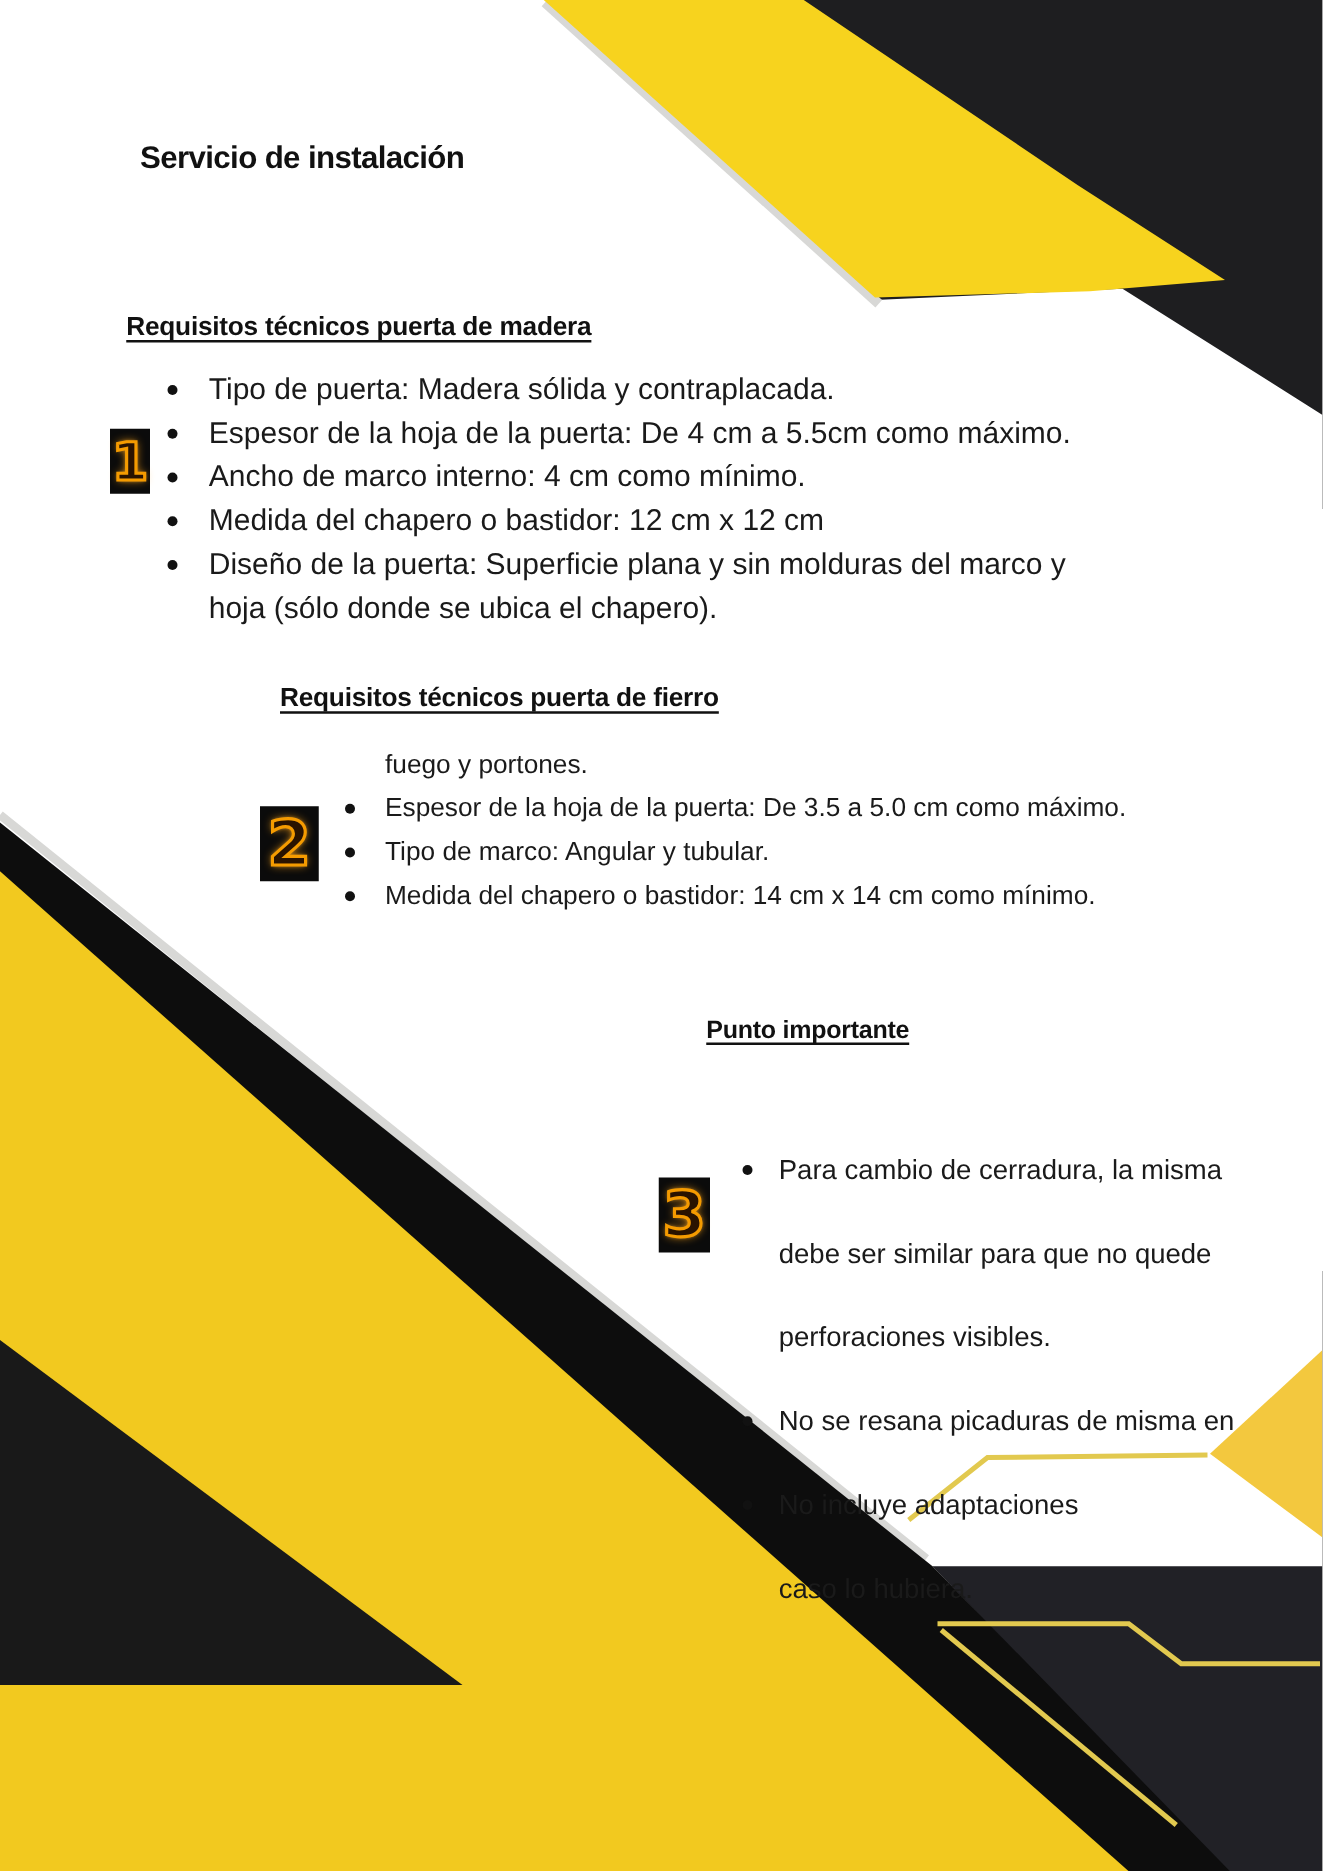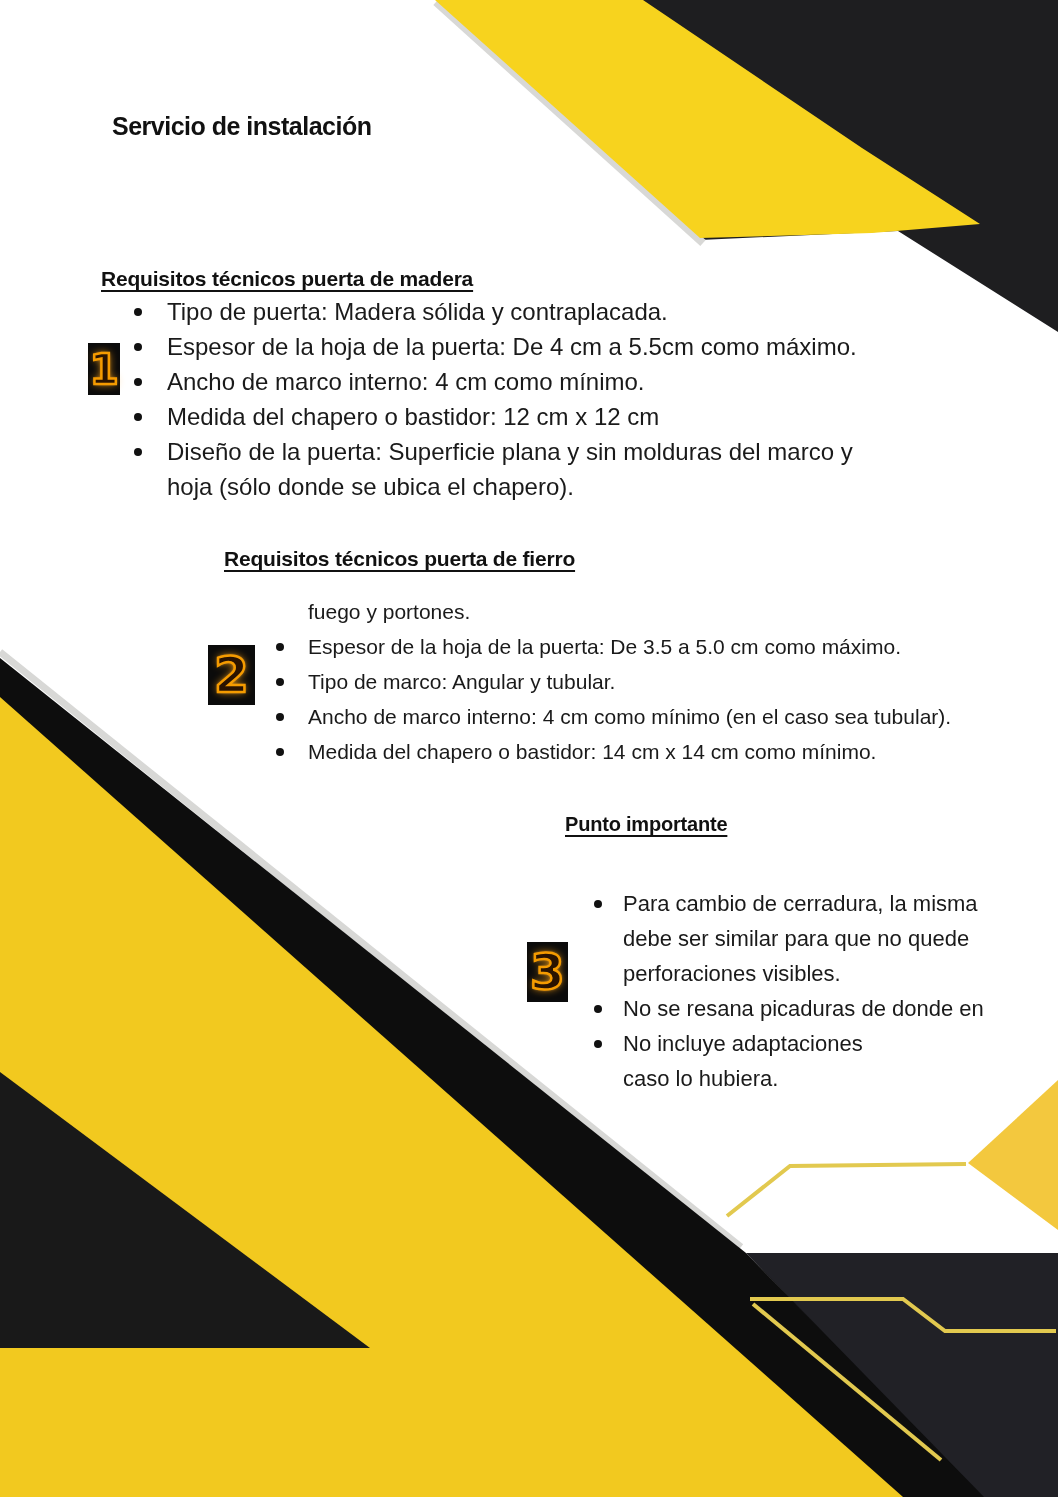--- a/index.html
+++ b/index.html
@@ -2,34 +2,34 @@
 <html><head>
 <meta charset="utf-8">
 <style>
   html,body{margin:0;padding:0;background:#888;}
   .page{position:relative;width:1058px;height:1497px;background:#ffffff;overflow:hidden;
         font-family:"Liberation Sans",sans-serif;color:#1a1a1a;margin:0 auto;}
   .deco{position:absolute;left:0;top:0;width:1058px;height:1497px;pointer-events:none;}
   .abs{position:absolute;}
   .title{left:112px;top:112px;font-size:25px;font-weight:bold;letter-spacing:-0.5px;color:#111;}
   .h{font-weight:bold;color:#111;text-decoration:underline;text-decoration-thickness:2px;text-underline-offset:4px;letter-spacing:-0.2px;}
-  .h1{left:101px;top:267px;font-size:21px;}
+  .h1{left:101px;top:250px;font-size:21px;}
   .h2{left:224px;top:547px;font-size:21px;}
   .h3{left:565px;top:813px;font-size:20px;}
   .list{position:absolute;}
   .li{position:relative;white-space:nowrap;}
   .dot{position:absolute;top:50%;margin-top:-4px;width:8px;height:8px;border-radius:50%;background:#111;}
   .ls1{left:120px;top:294px;font-size:24px;line-height:35px;}
   .ls1 .li{padding-left:47px;}
   .ls1 .dot{left:14px;}
   .ls2{left:250px;top:594px;font-size:21px;line-height:35px;}
   .ls2 .li{padding-left:58px;}
   .ls2 .dot{left:26px;}
   .ls3{left:570px;top:886px;font-size:22px;line-height:35px;}
-  .ls3 .li{padding-left:53px;}
+  .ls3 .li{padding-left:53px;margin-top:32px;}
   .ls3 .dot{left:24px;}
   .badge{position:absolute;background:#0b0b0b;display:flex;align-items:center;justify-content:center;
          font-family:"DejaVu Sans",sans-serif;font-weight:bold;color:#2a1300;
          -webkit-text-stroke:2.5px #f59b00;
          text-shadow:0 0 8px rgba(250,160,20,.9),0 0 3px rgba(255,190,80,.9);}
   .b1{left:88px;top:343px;width:32px;height:52px;font-size:42px;}
   .b2{left:208px;top:645px;width:47px;height:60px;font-size:50px;}
   .b3{left:527px;top:942px;width:41px;height:60px;font-size:50px;}
 </style>
 </head>
@@ -68,28 +68,27 @@
     <div class="li"><span class="dot"></span><span>Diseño de la puerta: Superficie plana y sin molduras del marco y</span></div>
     <div class="li nb"><span>hoja (sólo donde se ubica el chapero).</span></div>
   </div>
 
   <div class="abs h h2">Requisitos técnicos puerta de fierro</div>
   <div class="badge b2">2</div>
   <div class="list ls2">
     <div class="li nb"><span>fuego y portones.</span></div>
     <div class="li"><span class="dot"></span><span>Espesor de la hoja de la puerta: De 3.5 a 5.0 cm como máximo.</span></div>
     <div class="li"><span class="dot"></span><span>Tipo de marco: Angular y tubular.</span></div>
-    <div class="li"><span class="dot"></span><span>Ancho de marco interno: 4 cm como mínimo (en el caso sea tubular).</span></div>
     <div class="li"><span class="dot"></span><span>Medida del chapero o bastidor: 14 cm x 14 cm como mínimo.</span></div>
   </div>
 
   <div class="abs h h3">Punto importante</div>
   <div class="badge b3">3</div>
   <div class="list ls3">
     <div class="li"><span class="dot"></span><span>Para cambio de cerradura, la misma</span></div>
     <div class="li nb"><span>debe ser similar para que no quede</span></div>
     <div class="li nb"><span>perforaciones visibles.</span></div>
-    <div class="li"><span class="dot"></span><span>No se resana picaduras de donde en</span></div>
+    <div class="li"><span class="dot"></span><span>No se resana picaduras de misma en</span></div>
     <div class="li"><span class="dot"></span><span>No incluye adaptaciones</span></div>
     <div class="li nb"><span>caso lo hubiera.</span></div>
   </div>
 
 </div>
 
 </body></html>

